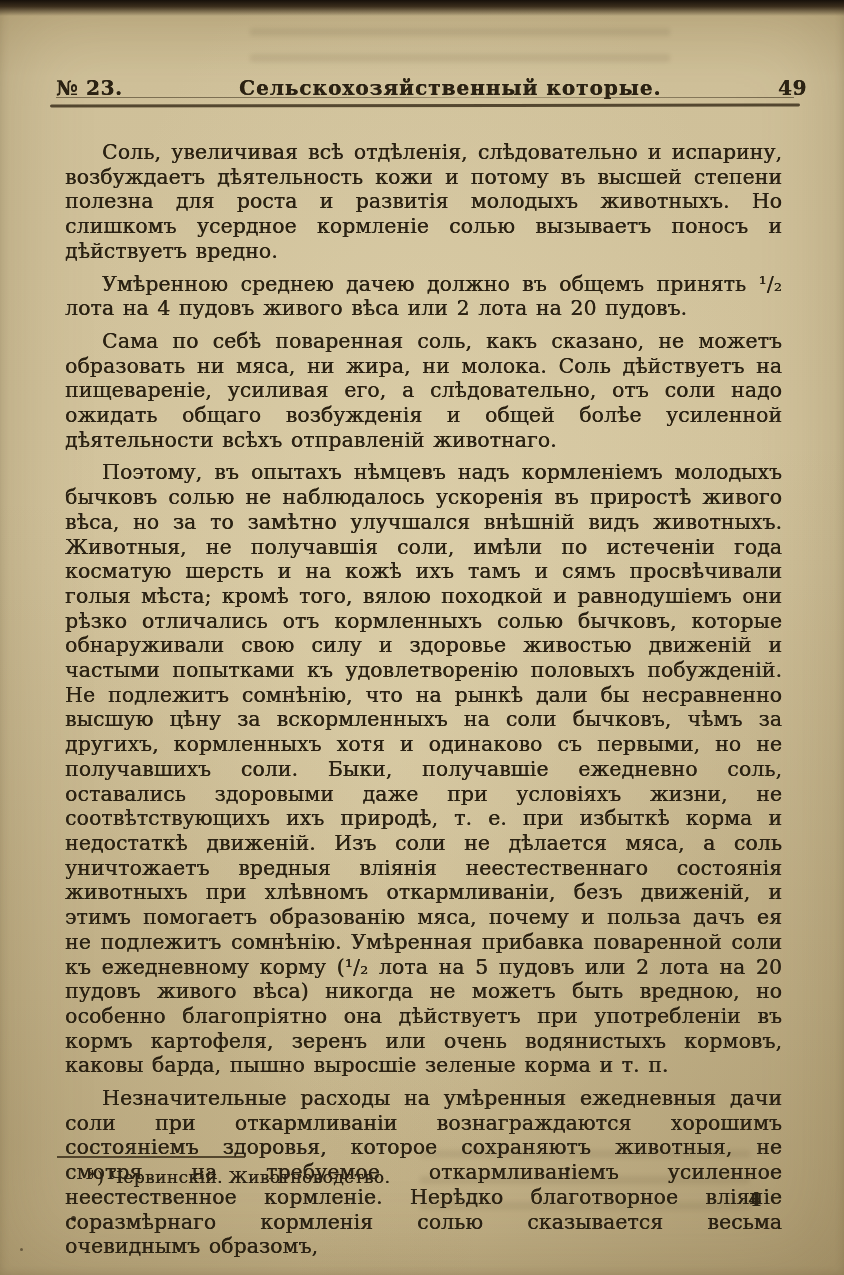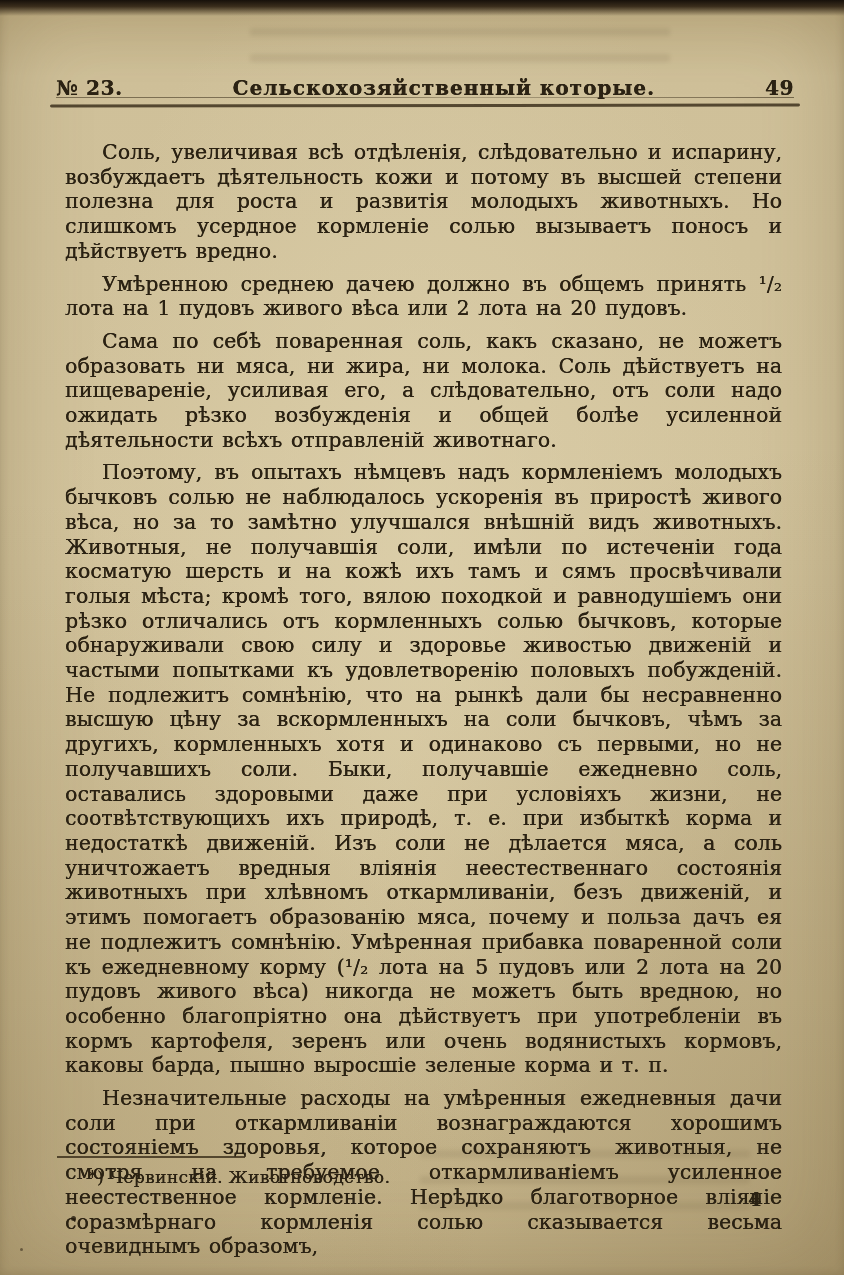--- a/index.html
+++ b/index.html
@@ -29,21 +29,21 @@
   }
   
   .ghost{
     position:absolute;opacity:.10;filter:blur(2px);
     background:repeating-linear-gradient(180deg, rgba(70,55,30,.9) 0 8px, rgba(70,55,30,0) 8px 26px);
   }
   .ghost.g1{left:250px;top:28px;width:420px;height:52px;}
   .ghost.g2{left:420px;top:1150px;width:330px;height:66px;}
 
   .running-head{
-    position:absolute;left:56px;right:50px;top:76px;
+    position:absolute;left:56px;right:37px;top:76px;
     display:flex;justify-content:space-between;align-items:flex-start;
     font-weight:bold;font-size:20px;letter-spacing:.6px;
     text-shadow:.3px 0 0 currentColor;
   }
   .running-head .title{letter-spacing:1px;}
   .head-rule-thin{
     position:absolute;left:56px;right:50px;top:97px;height:1px;
     background:linear-gradient(90deg, rgba(56,44,24,.55) 0 45%, rgba(56,44,24,.25) 55%, rgba(56,44,24,.6) 100%);
   }
   .head-rule-main{
@@ -92,22 +92,22 @@
   <div class="running-head">
     <span class="issue">№ 23.</span>
     <span class="title">Сельскохозяйственный которые.</span>
     <span class="pageno">49</span>
   </div>
   <div class="head-rule-thin"></div>
   <div class="head-rule-main"></div>
 
   <div class="text-block">
     <p>Соль, увеличивая всѣ отдѣленія, слѣдовательно и испарину, возбуждаетъ дѣятельность кожи и потому въ высшей степени полезна для роста и развитія молодыхъ животныхъ. Но слишкомъ усердное кормленіе солью вызываетъ поносъ и дѣйствуетъ вредно.</p>
-    <p>Умѣренною среднею дачею должно въ общемъ принять ¹/₂ лота на 1 пудовъ живого вѣса или 2 лота на 20 пудовъ.</p>
-    <p>Сама по себѣ поваренная соль, какъ сказано, не можетъ образовать ни мяса, ни жира, ни молока. Соль дѣйствуетъ на пищевареніе, усиливая его, а слѣдовательно, отъ соли надо ожидать рѣзко возбужденія и общей болѣе усиленной дѣятельности всѣхъ отправленій животнаго.</p>
+    <p>Умѣренною среднею дачею должно въ общемъ принять ¹/₂ лота на 4 пудовъ живого вѣса или 2 лота на 20 пудовъ.</p>
+    <p>Сама по себѣ поваренная соль, какъ сказано, не можетъ образовать ни мяса, ни жира, ни молока. Соль дѣйствуетъ на пищевареніе, усиливая его, а слѣдовательно, отъ соли надо ожидать общаго возбужденія и общей болѣе усиленной дѣятельности всѣхъ отправленій животнаго.</p>
     <p>Поэтому, въ опытахъ нѣмцевъ надъ кормленіемъ молодыхъ бычковъ солью не наблюдалось ускоренія въ приростѣ живого вѣса, но за то замѣтно улучшался внѣшній видъ животныхъ. Животныя, не получавшія соли, имѣли по истеченіи года косматую шерсть и на кожѣ ихъ тамъ и сямъ просвѣчивали голыя мѣста; кромѣ того, вялою походкой и равнодушіемъ они рѣзко отличались отъ кормленныхъ солью бычковъ, которые обнаруживали свою силу и здоровье живостью движеній и частыми попытками къ удовлетворенію половыхъ побужденій. Не подлежитъ сомнѣнію, что на рынкѣ дали бы несравненно высшую цѣну за вскормленныхъ на соли бычковъ, чѣмъ за другихъ, кормленныхъ хотя и одинаково съ первыми, но не получавшихъ соли. Быки, получавшіе ежедневно соль, оставались здоровыми даже при условіяхъ жизни, не соотвѣтствующихъ ихъ природѣ, т. е. при избыткѣ корма и недостаткѣ движеній. Изъ соли не дѣлается мяса, а соль уничтожаетъ вредныя вліянія неестественнаго состоянія животныхъ при хлѣвномъ откармливаніи, безъ движеній, и этимъ помогаетъ образованію мяса, почему и польза дачъ ея не подлежитъ сомнѣнію. Умѣренная прибавка поваренной соли къ ежедневному корму (¹/₂ лота на 5 пудовъ или 2 лота на 20 пудовъ живого вѣса) никогда не можетъ быть вредною, но особенно благопріятно она дѣйствуетъ при употребленіи въ кормъ картофеля, зеренъ или очень водянистыхъ кормовъ, каковы барда, пышно выросшіе зеленые корма и т. п.</p>
     <p>Незначительные расходы на умѣренныя ежедневныя дачи соли при откармливаніи вознаграждаются хорошимъ состояніемъ здоровья, которое сохраняютъ животныя, не смотря на требуемое откармливаніемъ усиленное неестественное кормленіе. Нерѣдко благотворное вліяніе соразмѣрнаго кормленія солью сказывается весьма очевиднымъ образомъ,</p>
   </div>
 
   <div class="footnote-separator"></div>
   <div class="footnote">*) Червинскій. Животноводство.</div>
 
   <div class="signature">4</div>
 
   <div class="speck s1"></div>

